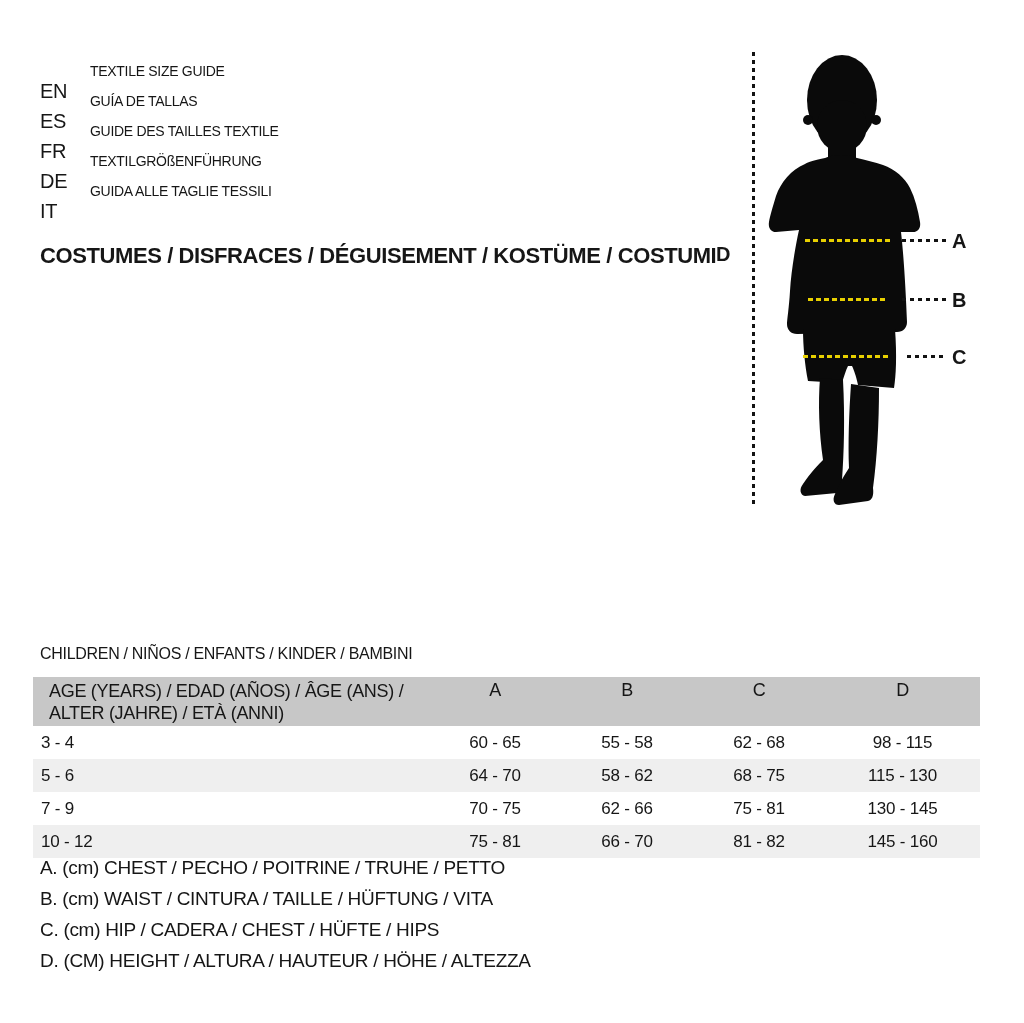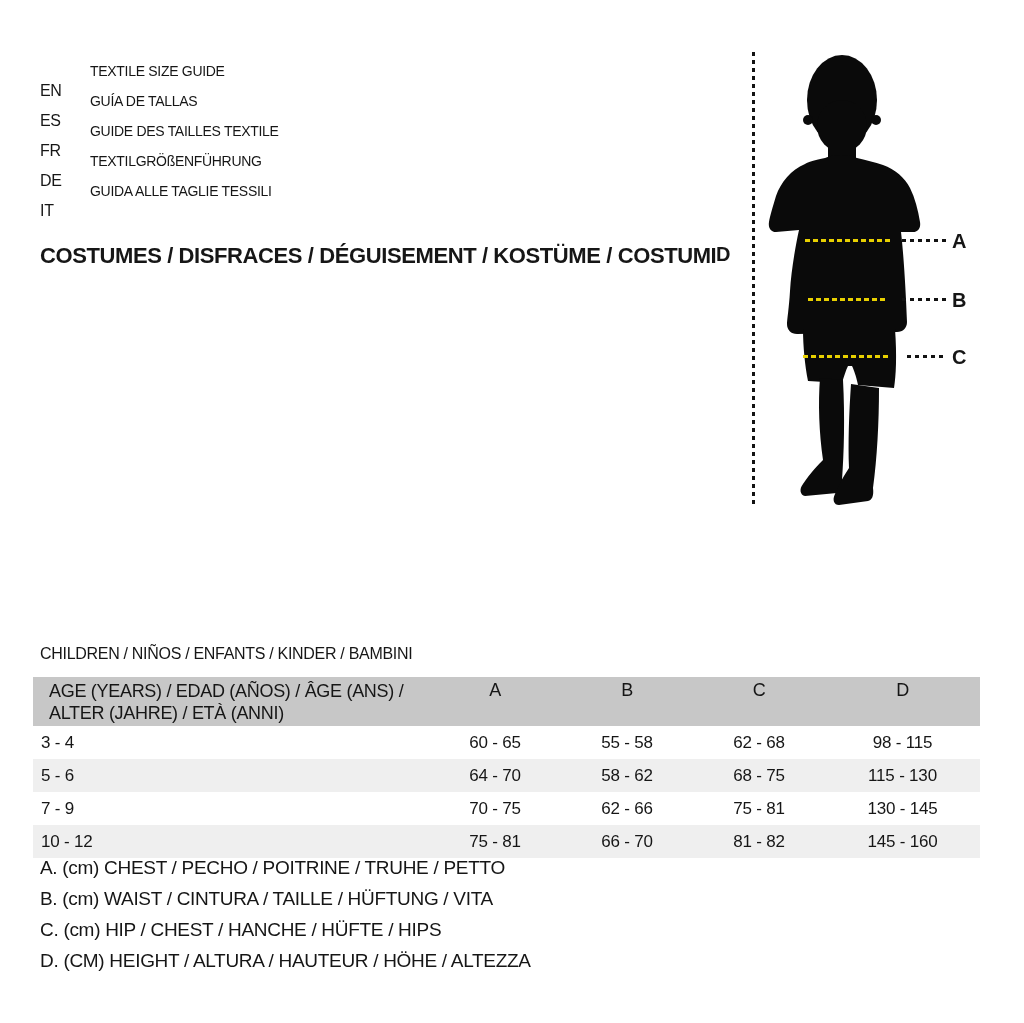--- a/index.html
+++ b/index.html
@@ -6,21 +6,21 @@
   html,body { background:#ffffff; }
   body { font-family:"Liberation Sans", "DejaVu Sans", sans-serif; color:#161616; }
   .canvas{
     position:relative; width:1024px; height:1023px; background:#ffffff;
     overflow:hidden; margin:0 auto;
   }
 
   
   .lang-list{ position:absolute; left:40px; top:56px; }
   .lang-row{ display:flex; height:30px; align-items:center; }
-  .lang-code{ width:50px; font-size:16px; letter-spacing:-0.3px; font-weight:500;margin-top:40px; }
+  .lang-code{ width:50px; font-size:20px; letter-spacing:-0.3px; font-weight:500;margin-top:40px; }
   .lang-text{ font-size:14px; letter-spacing:-0.3px; font-weight:400; white-space:nowrap; }
 
   
   .category{
     position:absolute; left:40px; top:231px; font-size:22px; font-weight:700;
     letter-spacing:-0.4px; white-space:nowrap;margin-top:12px;
   }
 
   
   .figure{ position:absolute; left:690px; top:45px; width:320px; height:480px; }
@@ -233,17 +233,17 @@
         <td>66 - 70</td>
         <td>81 - 82</td>
         <td>145 - 160</td>
       </tr>
     </tbody>
   </table>
 
   <div class="legend">
     <div class="legend-item">A. (cm) CHEST / PECHO / POITRINE / TRUHE / PETTO</div>
     <div class="legend-item">B. (cm) WAIST / CINTURA / TAILLE / HÜFTUNG / VITA</div>
-    <div class="legend-item">C. (cm) HIP / CHEST / HANCHE / HÜFTE / HIPS</div>
+    <div class="legend-item">C. (cm) HIP / CADERA / CHEST / HÜFTE / HIPS</div>
     <div class="legend-item">D. (CM) HEIGHT / ALTURA / HAUTEUR / HÖHE / ALTEZZA</div>
   </div>
 
 </div>
 
 </body></html>

